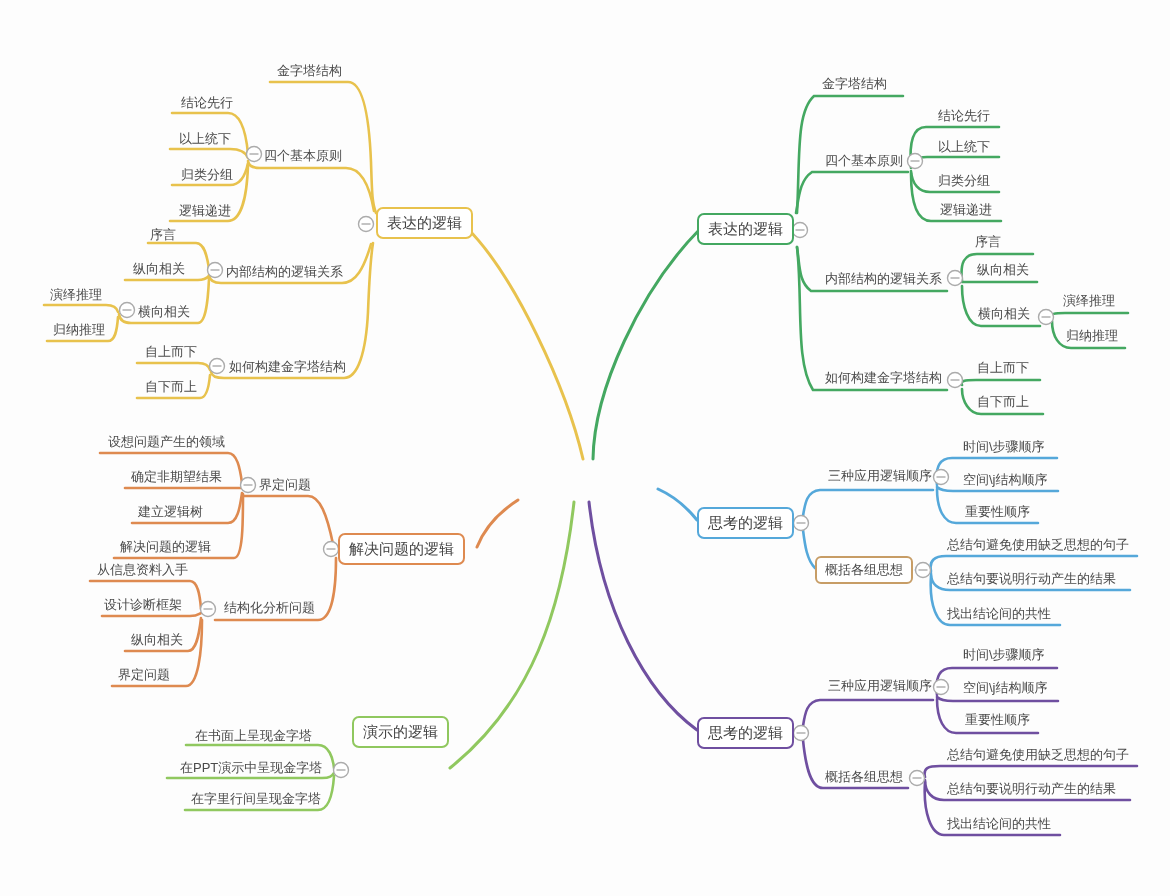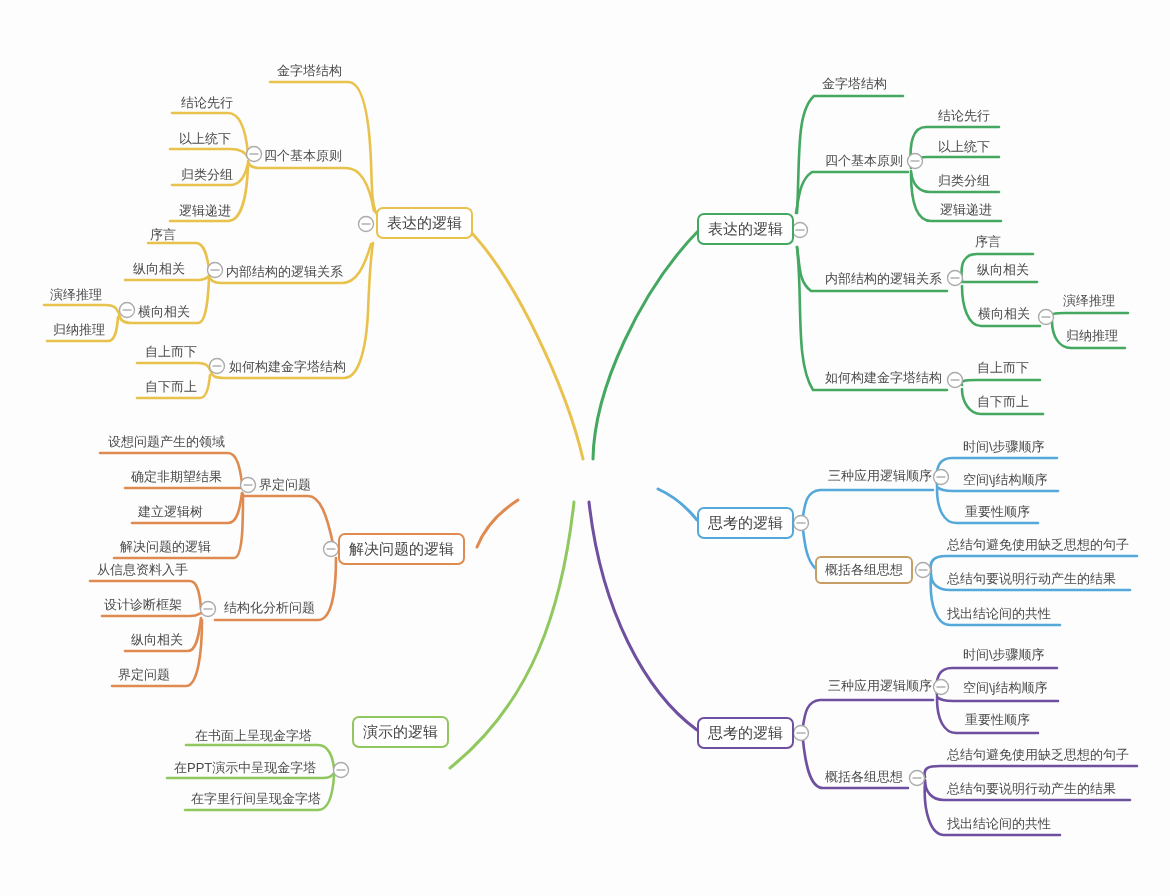--- a/index.html
+++ b/index.html
@@ -221,21 +221,21 @@
 <div class="lbl" style="left:138px;top:504px">建立逻辑树</div>
 <div class="lbl" style="left:120px;top:539px">解决问题的逻辑</div>
 <div class="lbl" style="left:224px;top:600px">结构化分析问题</div>
 <div class="lbl" style="left:97px;top:562px">从信息资料入手</div>
 <div class="lbl" style="left:104px;top:597px">设计诊断框架</div>
 <div class="lbl" style="left:131px;top:632px">纵向相关</div>
 <div class="lbl" style="left:118px;top:667px">界定问题</div>
 
 <div class="node b-lgreen" style="left:352px;top:716px">演示的逻辑</div>
 <div class="lbl" style="left:195px;top:728px">在书面上呈现金字塔</div>
-<div class="lbl" style="left:174px;top:760px">在PPT演示中呈现金字塔</div>
+<div class="lbl" style="left:180px;top:760px">在PPT演示中呈现金字塔</div>
 <div class="lbl" style="left:191px;top:791px">在字里行间呈现金字塔</div>
 
 <div class="node b-green" style="left:697px;top:213px">表达的逻辑</div>
 <div class="lbl" style="left:822px;top:76px">金字塔结构</div>
 <div class="lbl" style="left:825px;top:153px">四个基本原则</div>
 <div class="lbl" style="left:938px;top:108px">结论先行</div>
 <div class="lbl" style="left:938px;top:139px">以上统下</div>
 <div class="lbl" style="left:938px;top:173px">归类分组</div>
 <div class="lbl" style="left:940px;top:202px">逻辑递进</div>
 <div class="lbl" style="left:825px;top:271px">内部结构的逻辑关系</div>

